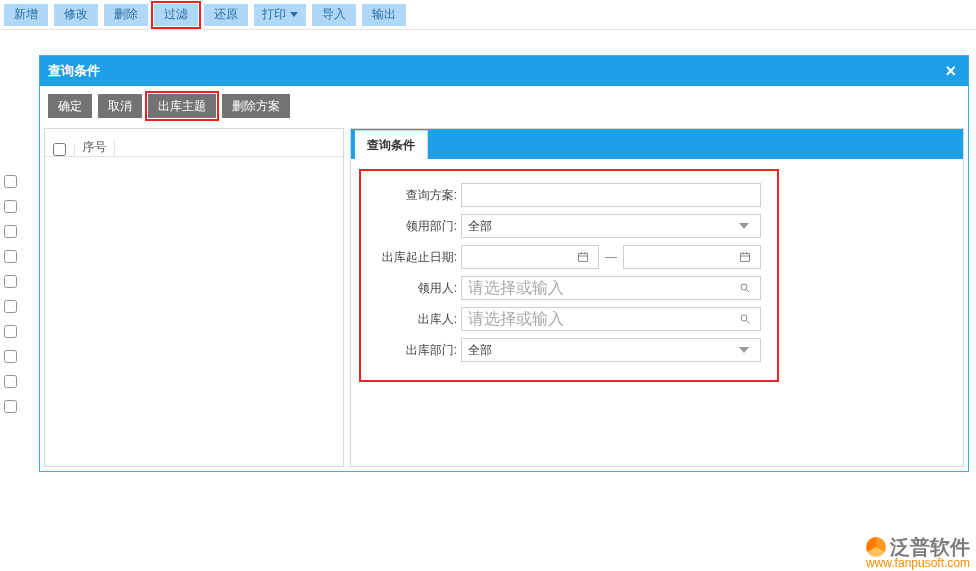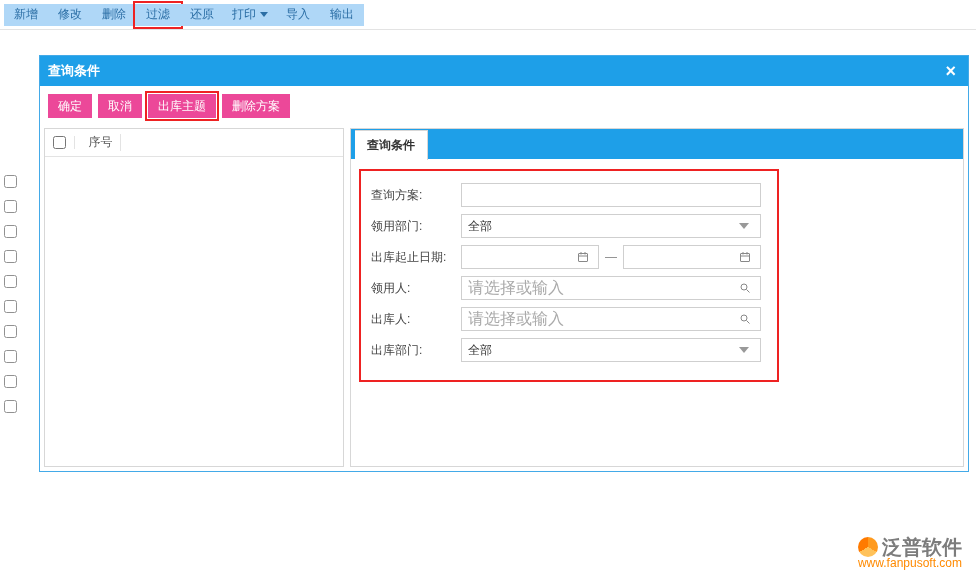--- a/index.html
+++ b/index.html
@@ -14,21 +14,21 @@
   }
 
   
   .top-toolbar {
     height: 30px;
     background: #fff;
     border-bottom: 1px solid #e3e3e3;
     display: flex;
     align-items: center;
     padding-left: 4px;
-    gap: 0;
+    gap: 6px;
   }
   .tb-btn {
     height: 22px;
     min-width: 44px;
     padding: 0 8px;
     background: #afd7f7;
     color: #2b6ea5;
     display: flex;
     align-items: center;
     justify-content: center;
@@ -94,21 +94,21 @@
   .modal-toolbar {
     height: 40px;
     display: flex;
     align-items: center;
     gap: 6px;
     padding: 0 8px;
   }
   .m-btn {
     height: 24px;
     padding: 0 10px;
-    background: #ec4899;
+    background: #737373;
     color: #fff;
     border: none;
     cursor: pointer;
     font-size: 12px;
     display: flex;
     align-items: center;
     justify-content: center;
   }
 
   .modal-body {
@@ -124,22 +124,21 @@
   
   .left-panel {
     width: 300px;
     border: 1px solid #d7d7d7;
     background: #fff;
   }
   .left-head {
     display: flex;
     height: 28px;
     border-bottom: 1px solid #e3e3e3;
-    align-items: center;
-    gap: 6px;
+    align-items: flex-end;
   }
   .lh-chk {
     width: 30px;
     display: flex;
     align-items: center;
     justify-content: center;
     border-right: 1px solid #e3e3e3;
   }
   .lh-chk input { width:13px; height:13px; }
   .lh-num {
@@ -194,21 +193,21 @@
     margin: 10px 8px 8px 8px;
     width: 420px;
   }
   .form-row {
     display: flex;
     align-items: center;
     margin-bottom: 7px;
   }
   .form-row label {
     width: 90px;
-    text-align: left;
+    text-align: right;
     color: #444;
     padding-right: 4px;
     font-size: 12px;
   }
   .ctrl {
     flex: 1;
     display: flex;
     align-items: center;
     gap: 4px;
   }
@@ -250,21 +249,21 @@
     border-right: 5px solid transparent;
     border-top: 6px solid #999;
   }
 
   
   .cal-icon svg, .search-icon svg { stroke:#888; fill:none; }
 
   
   .branding {
     position: absolute;
-    right: 14px;
+    right: 6px;
     bottom: 2px;
     text-align: right;
     pointer-events: none;
     line-height: 1;
   }
   .brand-top {
     font-size: 20px;
     font-weight: bold;
     color: #7c7c7c;
     display: flex;

